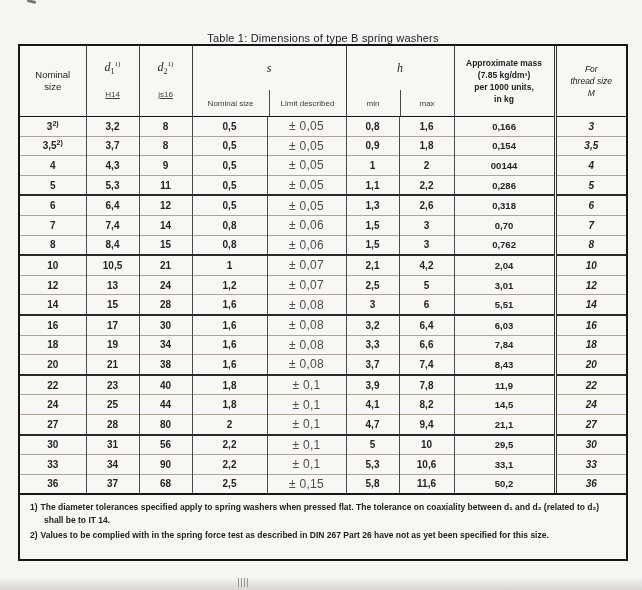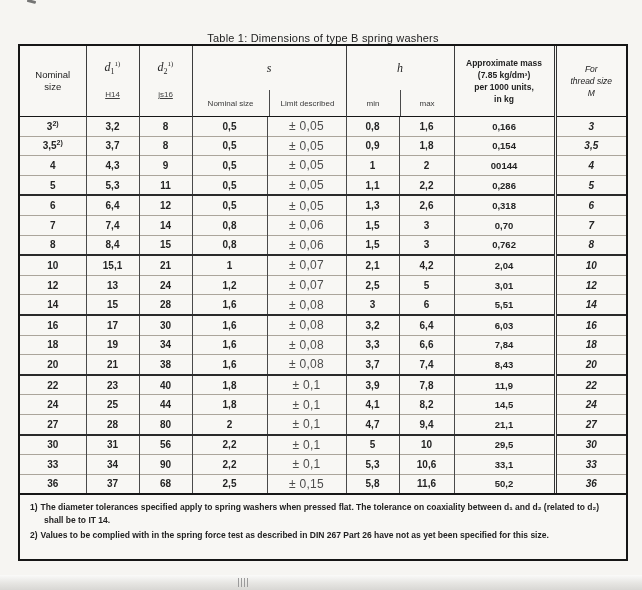--- a/index.html
+++ b/index.html
@@ -229,21 +229,21 @@
             <td class="c-d2">15</td>
             <td class="c-s_nominal">0,8</td>
             <td class="c-s_deviation">± 0,06</td>
             <td class="c-h_min">1,5</td>
             <td class="c-h_max">3</td>
             <td class="c-mass">0,762</td>
             <td class="c-thread">8</td>
           </tr>
           <tr class="group-start">
             <td class="c-nominal">10</td>
-            <td class="c-d1">15,1</td>
+            <td class="c-d1">10,5</td>
             <td class="c-d2">21</td>
             <td class="c-s_nominal">1</td>
             <td class="c-s_deviation">± 0,07</td>
             <td class="c-h_min">2,1</td>
             <td class="c-h_max">4,2</td>
             <td class="c-mass">2,04</td>
             <td class="c-thread">10</td>
           </tr>
           <tr>
             <td class="c-nominal">12</td>

